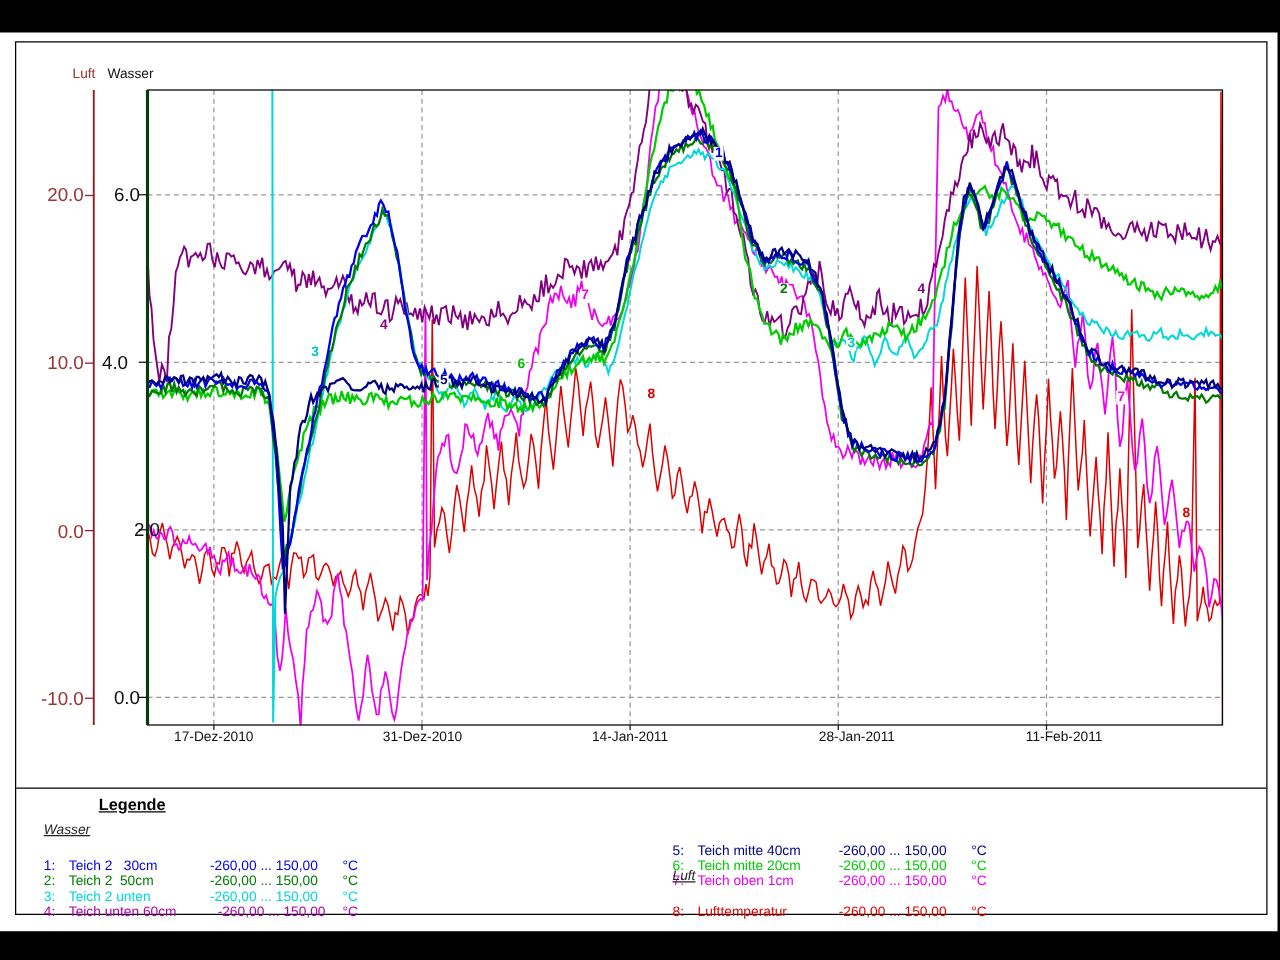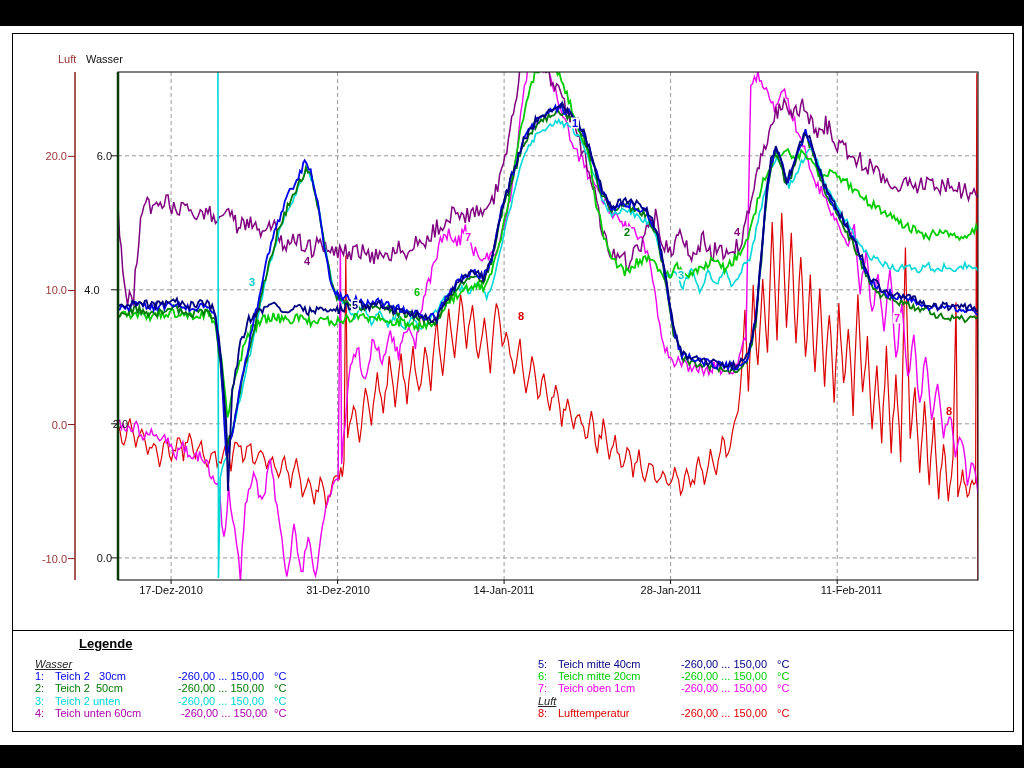--- a/index.html
+++ b/index.html
@@ -6,34 +6,34 @@
   body{
     width:1024px;height:768px;background:#000;position:relative;overflow:hidden;
     font-family:"Liberation Sans", sans-serif;
   }
   .window{position:absolute;left:0;top:26px;width:1022px;height:719px;background:#fff;}
   .frame{position:absolute;left:12px;top:33px;width:1000px;height:697px;border:1px solid #000;background:#fff;}
   .separator{position:absolute;left:13px;top:630px;width:1000px;height:1px;background:#000;}
   svg.plot{position:absolute;left:0;top:0;}
   .overlay{position:absolute;left:0;top:0;width:1024px;height:768px;pointer-events:none;}
   .axis-header{position:absolute;font-size:11px;line-height:12px;}
-  .ytick{position:absolute;font-size:11px;line-height:11px;text-align:right;}
+  .ytick{position:absolute;font-size:15px;line-height:11px;text-align:right;}
   .xtick{position:absolute;font-size:11px;line-height:11px;text-align:center;width:90px;}
   .curve-label{position:absolute;transform:translate(-50%,-50%);background:#fff;
     font-size:11px;line-height:11px;font-weight:bold;padding:0 1px;}
   .legend-title{position:absolute;left:35px;top:636px;font-size:13px;font-weight:bold;
     text-decoration:underline;color:#000;padding-left:44px;}
   .legend-col{position:absolute;top:658px;font-size:11px;}
   .legend-col.left{left:35px;}
   .legend-col.right{left:538px;}
   .legend-row,.legend-header{height:12.2px;line-height:12.2px;white-space:pre;}
   .legend-header{font-style:italic;text-decoration:underline;color:#222;}
   .lg-num{display:inline-block;width:20px;}
-  .lg-name{display:inline-block;width:113px;}
-  .lg-range{display:inline-block;width:106px;text-align:center;}
+  .lg-name{display:inline-block;width:113px;margin-top:17px;}
+  .lg-range{display:inline-block;width:106px;}
 </style>
 </head>
 <body>
 
 <div class="window"></div>
 <div class="frame"></div>
 
 <svg class="plot" width="1024" height="768">
     <g>
       <line x1="118" x2="978" y1="155.8" y2="155.8" stroke="#999999" stroke-width="1" stroke-dasharray="4,3"></line>
@@ -89,21 +89,21 @@
       <div class="ytick" style="left:72px;width:40px;top:285px;color:#111111;text-align:center;">4.0</div>
       <div class="ytick" style="left:88px;width:40px;top:419px;color:#111111;">2.0</div>
       <div class="ytick" style="left:72px;width:40px;top:553px;color:#111111;">0.0</div>
       <div class="ytick" style="left:25px;width:42px;top:151px;color:#993333;">20.0</div>
       <div class="ytick" style="left:25px;width:42px;top:285px;color:#993333;">10.0</div>
       <div class="ytick" style="left:25px;width:42px;top:420px;color:#993333;">0.0</div>
       <div class="ytick" style="left:25px;width:42px;top:554px;color:#993333;">-10.0</div>
       <div class="xtick" style="left:126px;top:585px;color:#111;">17-Dez-2010</div>
       <div class="xtick" style="left:293px;top:585px;color:#111;">31-Dez-2010</div>
       <div class="xtick" style="left:459px;top:585px;color:#111;">14-Jan-2011</div>
-      <div class="xtick" style="left:626px;top:585px;color:#111;">28-Jan-2011</div>
+      <div class="xtick" style="left:626px;top:585px;color:#111;text-align:right;">28-Jan-2011</div>
       <div class="xtick" style="left:792px;top:585px;color:#111;text-align:right;">11-Feb-2011</div>
     </div>
   <div id="curve-labels">
       <div class="curve-label" style="left: 252px; top: 282px; color: rgb(0, 200, 200);">3</div>
       <div class="curve-label" style="left: 307px; top: 261px; color: rgb(128, 0, 128);">4</div>
       <div class="curve-label" style="left: 355px; top: 305px; color: rgb(0, 0, 128);">5</div>
       <div class="curve-label" style="left: 417px; top: 292px; color: rgb(0, 187, 0);">6</div>
       <div class="curve-label" style="left: 468px; top: 237px; color: rgb(238, 0, 238);">7</div>
       <div class="curve-label" style="left: 521px; top: 316px; color: rgb(221, 0, 0);">8</div>
       <div class="curve-label" style="left: 575px; top: 123px; color: rgb(0, 0, 238);">1</div>

